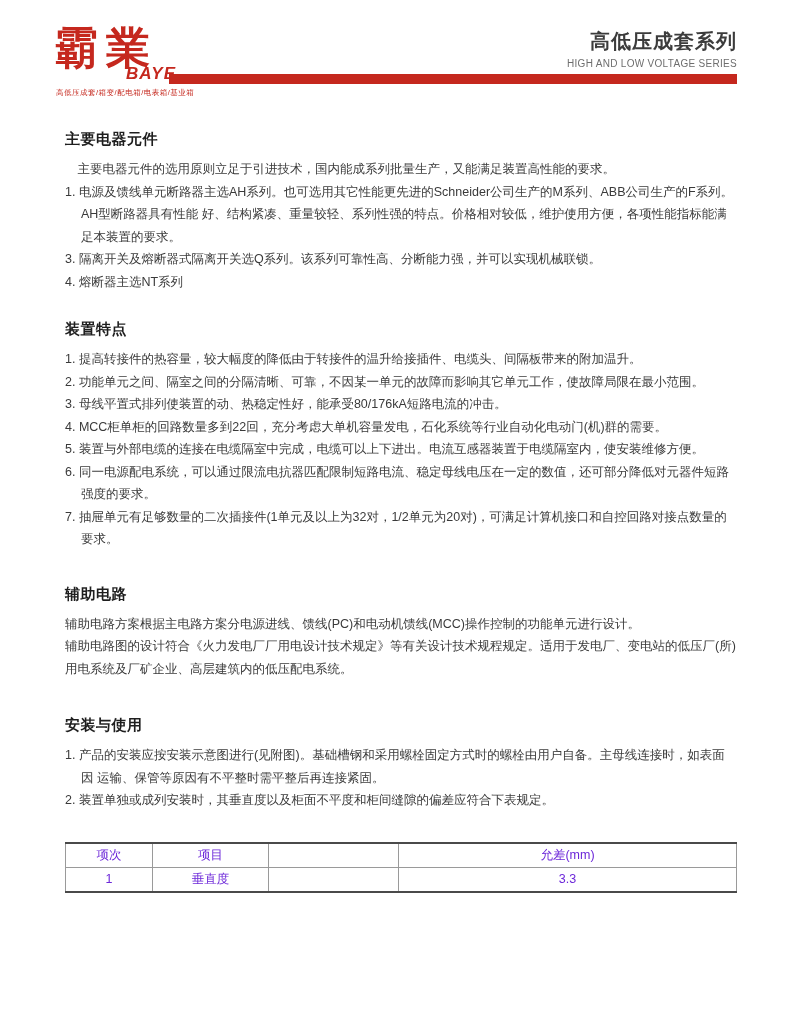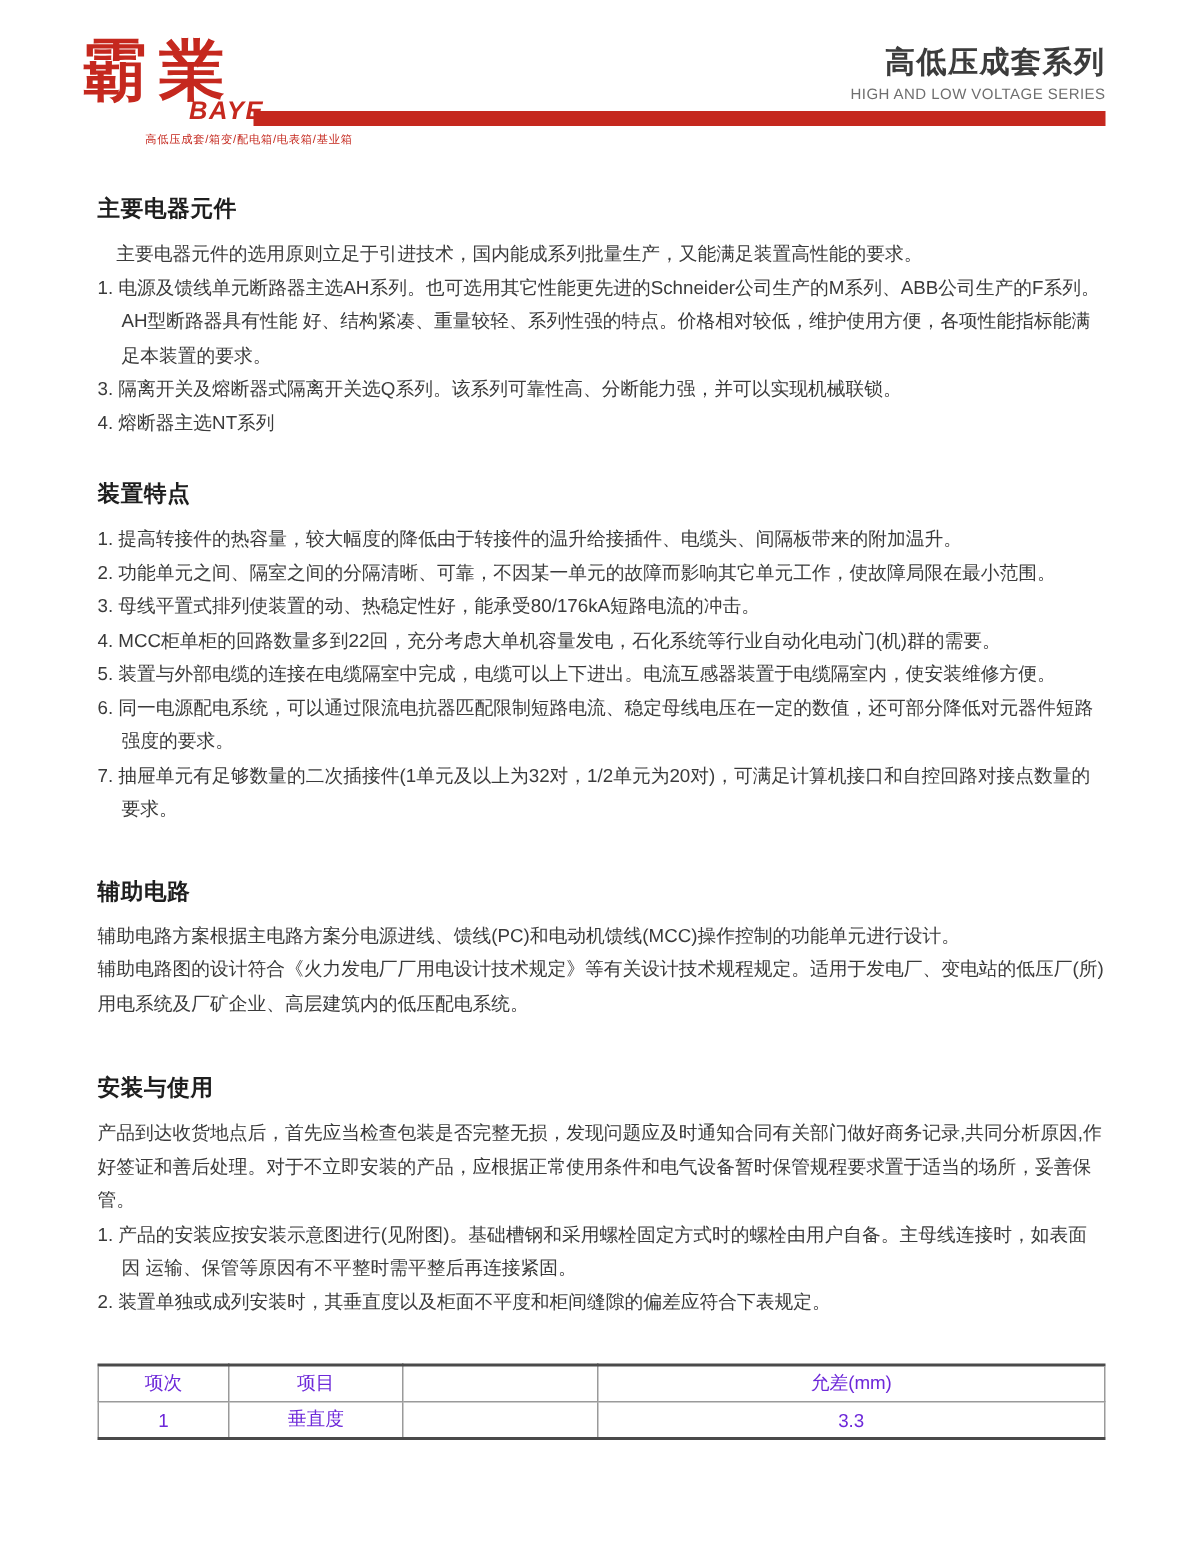--- a/index.html
+++ b/index.html
@@ -24,21 +24,20 @@
   .logo-latin {
     position:absolute; left:72px; top:40px;
     font-style:italic; font-weight:bold; font-size:17px;
     color:#c5281e; letter-spacing:1px;
     font-family:"Liberation Sans",sans-serif;
   }
   .logo-tagline {
     position:absolute; left:2px; top:64px; width:220px;
     font-size:7.5px; color:#c5281e; letter-spacing:0.5px;
     white-space:nowrap;
-    text-align:center;
   }
   .header-titles { position:absolute; right:63px; top:28px; text-align:right; }
   .title-cn { font-size:20px; font-weight:bold; color:#3c3c3c; letter-spacing:1px; }
   .title-en { font-size:10px; color:#6e6e6e; margin-top:3px; letter-spacing:0.3px; }
   .red-bar {
     position:absolute; left:169px; right:63px; top:74px; height:10px;
     background:#c5281e;
   }
   
   .content { position:absolute; left:65px; right:63px; top:130px; }
@@ -112,21 +111,20 @@
     </div>
 
     <div class="sec-aux">
       <div class="sec-heading">辅助电路</div>
       <p>辅助电路方案根据主电路方案分电源进线、馈线(PC)和电动机馈线(MCC)操作控制的功能单元进行设计。</p>
       <p>辅助电路图的设计符合《火力发电厂厂用电设计技术规定》等有关设计技术规程规定。适用于发电厂、变电站的低压厂(所)用电系统及厂矿企业、高层建筑内的低压配电系统。</p>
     </div>
 
     <div class="sec-install">
       <div class="sec-heading">安装与使用</div>
-      <p>产品到达收货地点后，首先应当检查包装是否完整无损，发现问题应及时通知合同有关部门做好商务记录,共同分析原因,作好签证和善后处理。对于不立即安装的产品，应根据正常使用条件和电气设备暂时保管规程要求置于适当的场所，妥善保管。</p>
       <p class="num-item">1. 产品的安装应按安装示意图进行(见附图)。基础槽钢和采用螺栓固定方式时的螺栓由用户自备。主母线连接时，如表面因 运输、保管等原因有不平整时需平整后再连接紧固。</p>
       <p class="num-item">2. 装置单独或成列安装时，其垂直度以及柜面不平度和柜间缝隙的偏差应符合下表规定。</p>
     </div>
 
     <table class="tol-table">
       <thead>
         <tr>
           <th class="col-no">项次</th>
           <th class="col-item">项目</th>
           <th class="col-sub"></th>

